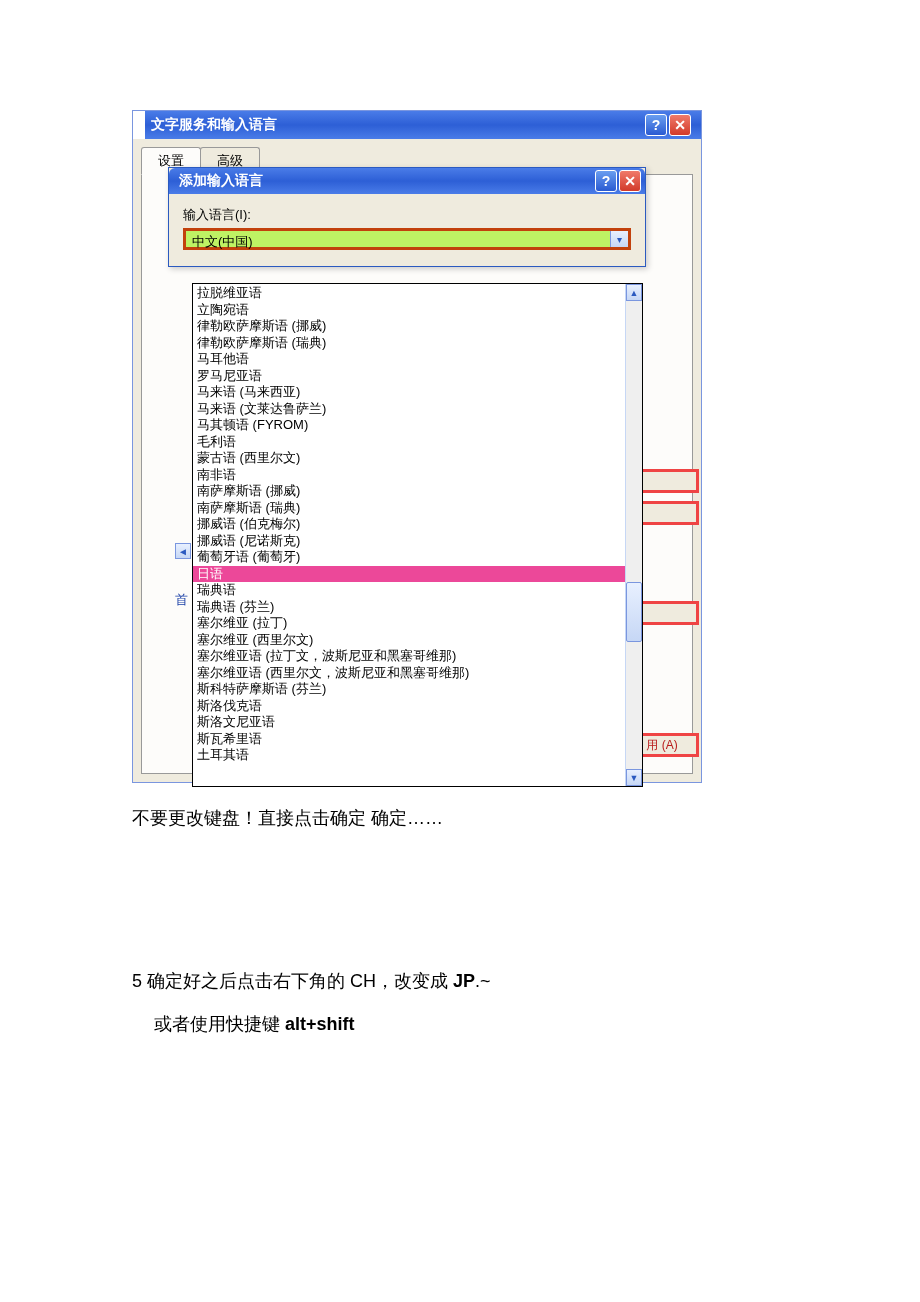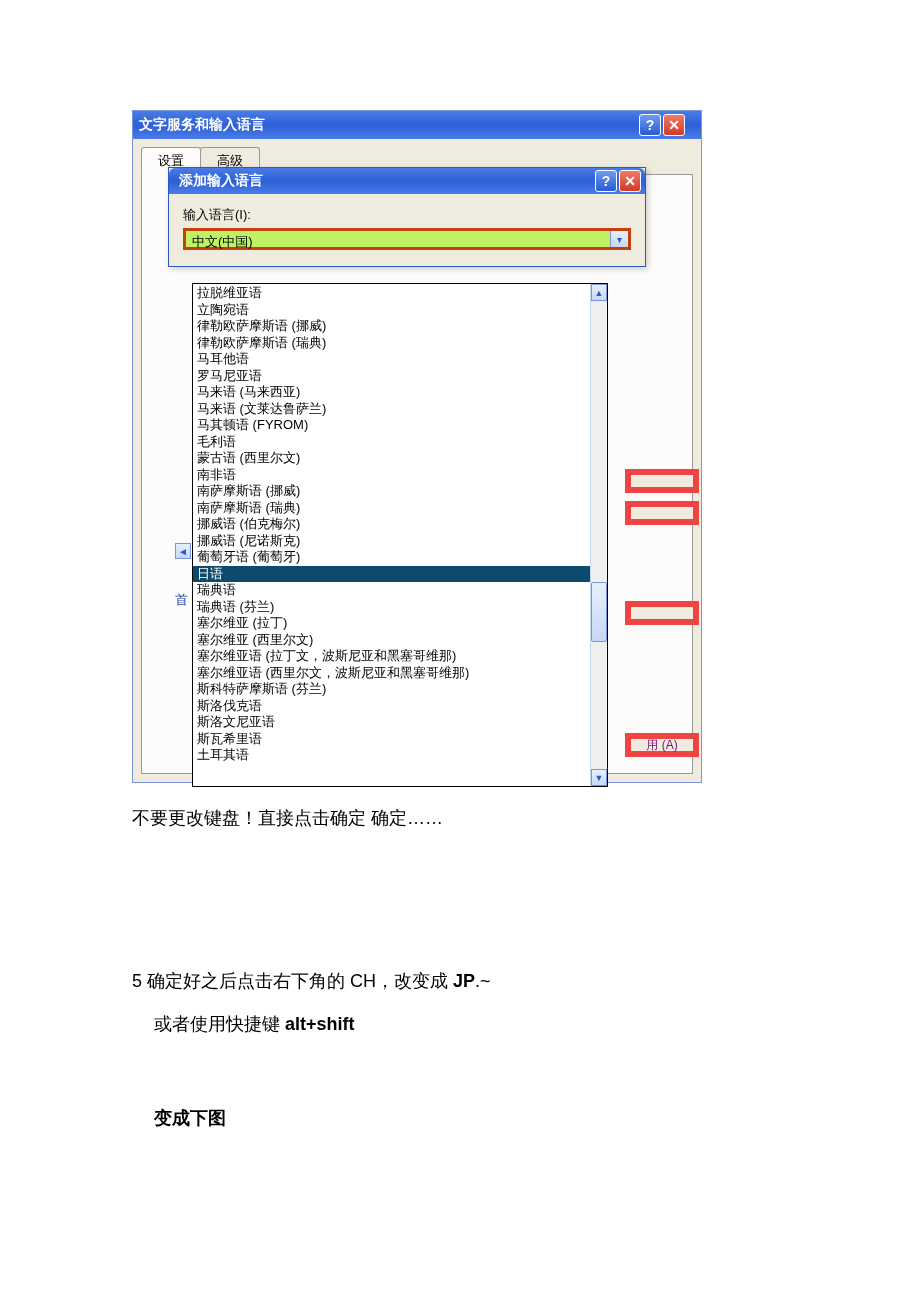--- a/index.html
+++ b/index.html
@@ -20,23 +20,24 @@
     position: relative;
     border: 1px solid #7a96df;
   }
   .outer-titlebar {
     height: 28px;
     background: linear-gradient(to bottom, #4a7ce8 0%, #2d5fd6 50%, #4a7ce8 100%);
     color: #fff;
     display: flex;
     align-items: center;
     justify-content: space-between;
-    padding: 0 16px 0 6px;
+    padding: 0 10px 0 6px;
     font-size: 14px;
     font-weight: bold;
+    margin-left: 12px;
   }
   .outer-titlebar .tb-buttons { display: flex; gap: 2px; }
   .tb-help, .tb-close {
     width: 22px; height: 22px;
     background: linear-gradient(to bottom, #f07a6a, #d23a2a);
     border: 1px solid #fff;
     border-radius: 3px;
     color: #fff;
     display: flex; align-items: center; justify-content: center;
     font-weight: bold;
@@ -118,41 +119,41 @@
     border-left: 1px solid #7a96df;
     display:flex; align-items:center; justify-content:center;
     color:#2b5ac0; font-size:10px;
   }
 
   
   .dropdown {
     position: absolute;
     top: 172px;
     left: 59px;
-    width: 416px;
+    width: 451px;
     height: 504px;
     border: 1px solid #000;
     background: #fff;
     display: flex;
     z-index: 20;
     font-size: 13px;
   }
   .dd-items {
     flex: 1;
     overflow: hidden;
     line-height: 16.5px;
     padding: 1px 0;
   }
   .dd-item {
     padding: 0 4px;
     white-space: nowrap;
     cursor: default;
   }
   .dd-item.selected {
-    background: #0c4a6e;
+    background: #ec4899;
     color: #fff;
   }
   .dd-scroll {
     width: 17px;
     background: #e8e8e8;
     display: flex;
     flex-direction: column;
     border-left: 1px solid #c6d7f5;
   }
   .dd-scroll-btn {
@@ -177,22 +178,22 @@
     display:flex;align-items:center;justify-content:center;
     color:#2b5ac0;font-size:10px;
     z-index:5;
   }
   .peek-label {
     position:absolute; top: 480px; left: 42px;
     color:#1a3fa6; font-size:13px; z-index:5;
   }
   .peek-btn {
     position:absolute; left: 492px; width:74px; height:24px;
-    border:6px solid #ef4444; background:#efebde;
-    font-size:12px; color:#701a75;
+    border:3px solid #ef4444; background:#efebde;
+    font-size:12px; color:#b91c1c;
     display:flex; align-items:center; justify-content:center;
     z-index:5;
   }
 
   
   .doc-text {
     margin-top: 14px;
     width: 570px;
     font-size: 18px;
     color: #000;
@@ -294,16 +295,15 @@
   <div class="doc-text">
     <div class="p1">不要更改键盘！直接点击确定  确定……</div>
     <div class="gap"></div>
     <div>
       <span>5  确定好之后点击右下角的 CH，改变成 </span><b>JP</b><span>.~</span>
     </div>
     <div class="indent">
       <span>或者使用快捷键  </span><b>alt+shift</b>
     </div>
     <div style="height:50px"></div>
-    <div class="indent"><b>变成下图</b></div>
   </div>
 
 </div>
 
 </body></html>

